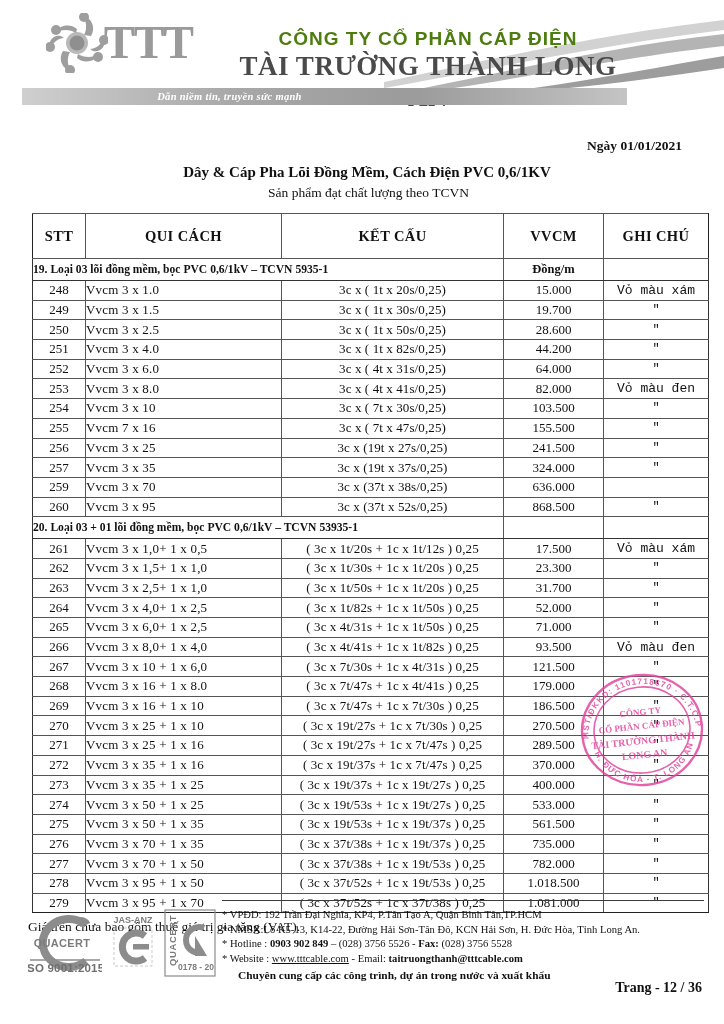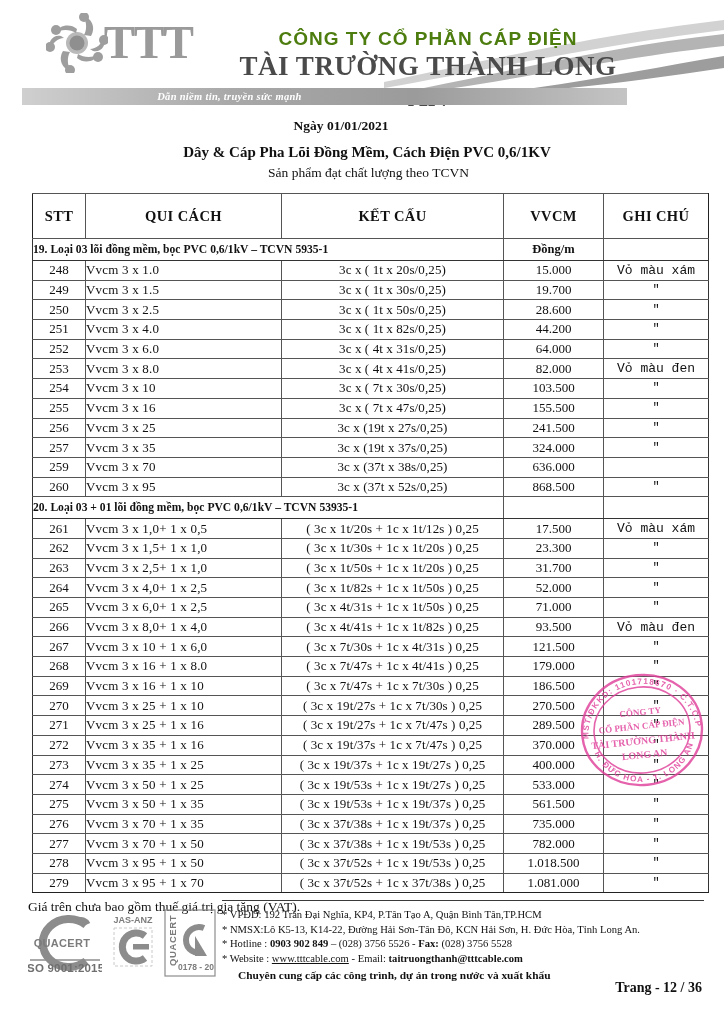--- a/index.html
+++ b/index.html
@@ -27,21 +27,21 @@
   .co-line1{font-family:"Liberation Sans",sans-serif;font-size:19px;letter-spacing:1px;color:#4d7c0f;font-weight:600;}
   .co-line2{font-family:"Liberation Serif",serif;font-size:27px;font-weight:bold;letter-spacing:0.5px;color:#4a4a4a;margin-top:1px;}
   .swoosh{position:absolute;right:0;top:16px;width:340px;height:72px;overflow:hidden;pointer-events:none;}
   .slogan-bar{position:absolute;left:22px;top:88px;width:605px;height:17px;
     background:linear-gradient(90deg,#cfcfcf 0%,#a8a8a8 35%,#9b9b9b 65%,#c4c4c4 100%);}
   .slogan-txt{position:absolute;left:0;top:0;width:100%;height:17px;line-height:17px;
     text-align:center;font-family:"Liberation Serif",serif;font-style:italic;font-weight:bold;
     font-size:10.5px;color:#ffffff;letter-spacing:0.3px;padding-right:190px;box-sizing:border-box;}
 
   
-  .date-line{text-align:center;padding-right:42px;font-size:13.5px;font-weight:bold;margin-top:6px;}
+  .date-line{text-align:right;padding-right:42px;font-size:13.5px;font-weight:bold;margin-top:26px;}
   .title1{text-align:center;font-size:15px;font-weight:bold;margin-top:10px;padding-left:10px;}
   .title2{text-align:center;font-size:13.5px;margin-top:4px;padding-left:13px;}
 
   
   .tbl-wrap{position:relative;margin:12px 24px 0 32px;}
   table.price{border-collapse:collapse;width:676px;table-layout:fixed;}
   table.price td,table.price th{border:1px solid #555;padding:0;}
   .c-stt{width:53px;}
   .c-qui{width:196px;}
   .c-ket{width:222px;}
@@ -217,21 +217,21 @@
           </tr>
           <tr class="data">
             <td class="v-stt">254</td>
             <td class="v-qui">Vvcm 3 x 10</td>
             <td class="v-ket">3c x (  7t x 30s/0,25)</td>
             <td class="v-vvcm">103.500</td>
             <td class="v-ghi ditto">"</td>
           </tr>
           <tr class="data">
             <td class="v-stt">255</td>
-            <td class="v-qui">Vvcm 3 x 16</td>
+            <td class="v-qui">Vvcm 7 x 16</td>
             <td class="v-ket">3c x (  7t x 47s/0,25)</td>
             <td class="v-vvcm">155.500</td>
             <td class="v-ghi ditto">"</td>
           </tr>
           <tr class="data">
             <td class="v-stt">256</td>
             <td class="v-qui">Vvcm 3 x 25</td>
             <td class="v-ket">3c x (19t x 27s/0,25)</td>
             <td class="v-vvcm">241.500</td>
             <td class="v-ghi ditto">"</td>

